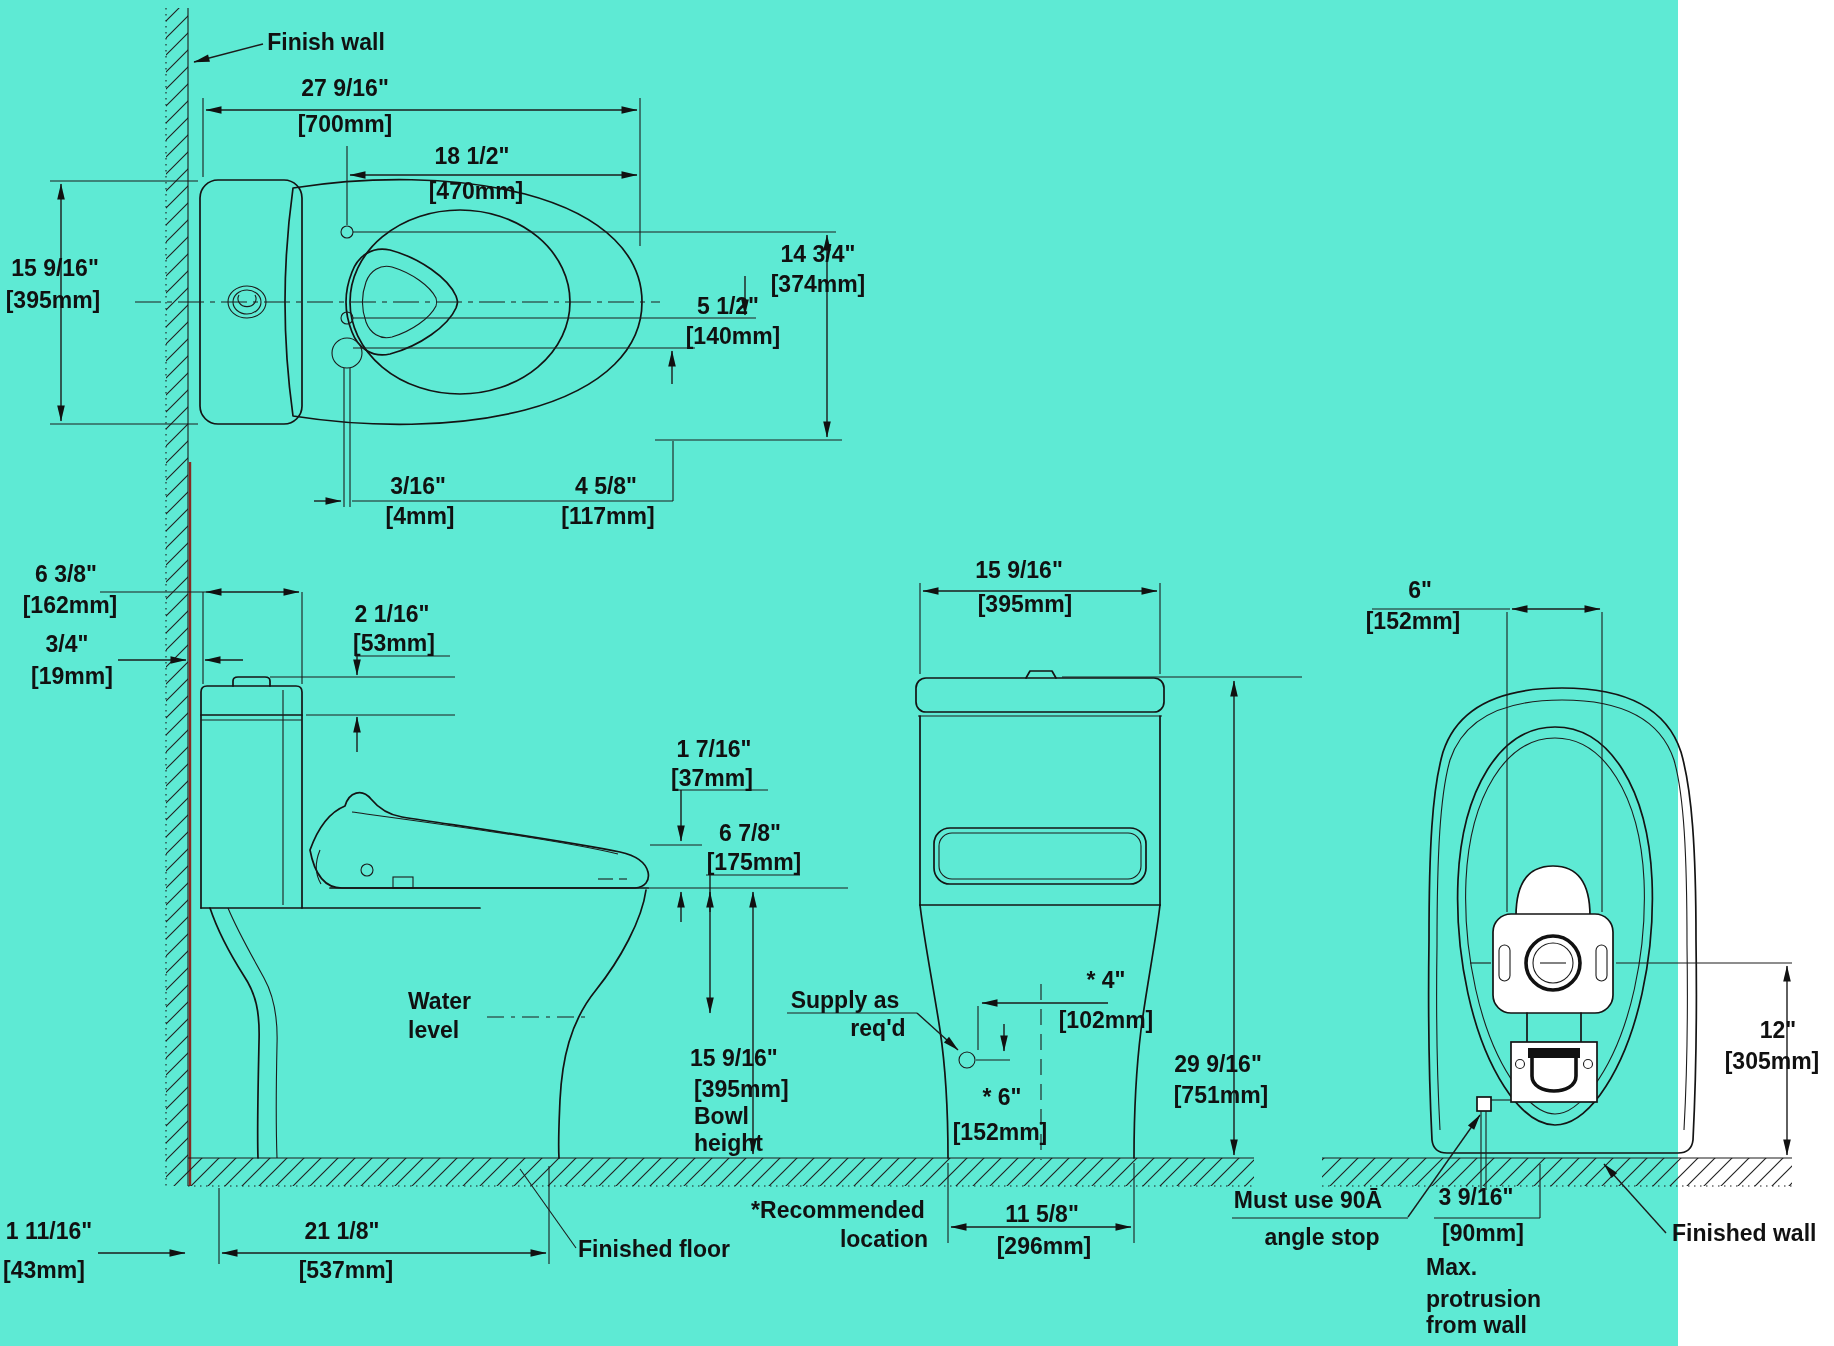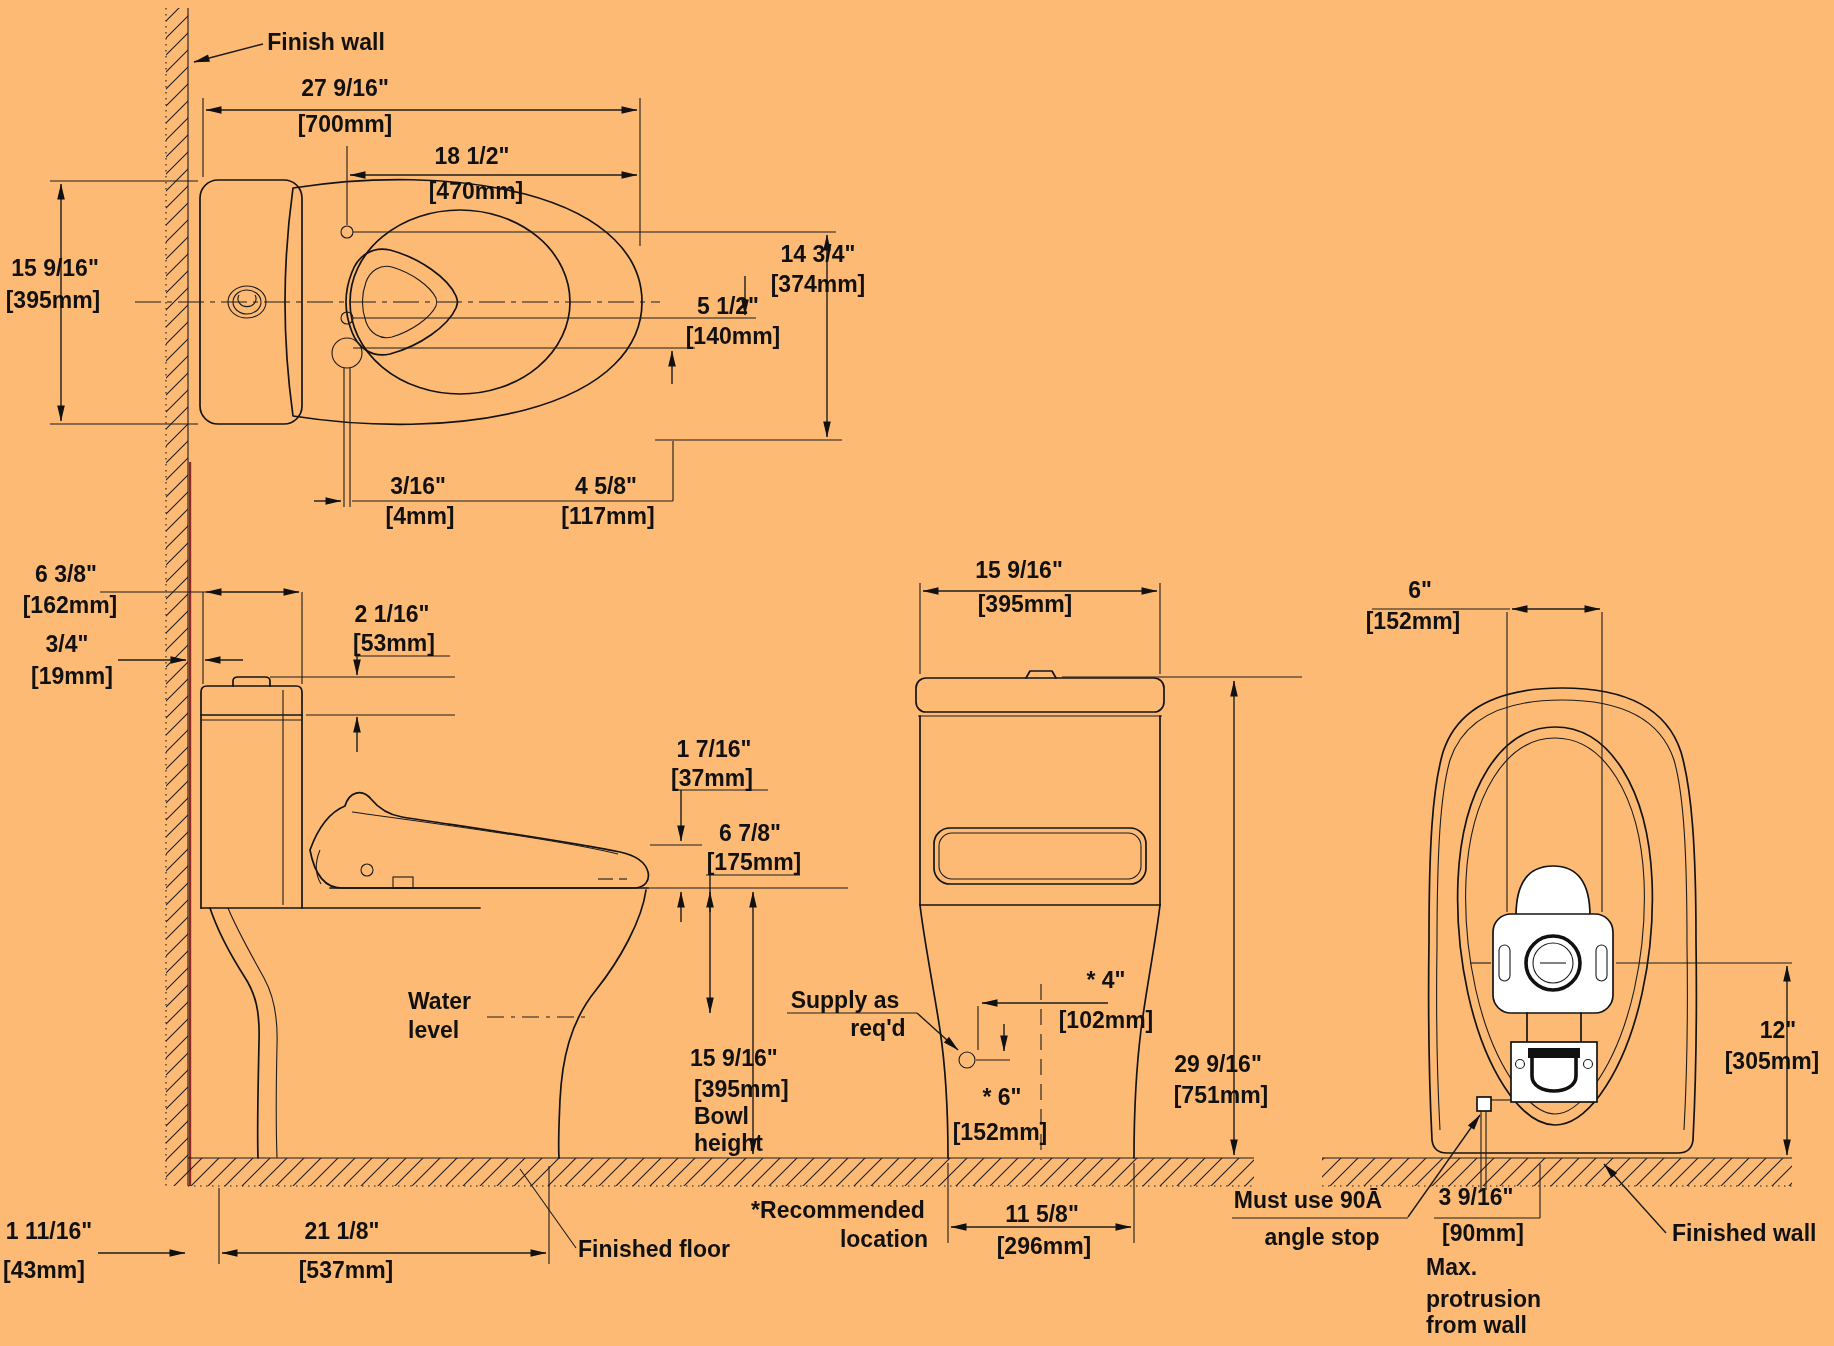--- a/index.html
+++ b/index.html
@@ -1,16 +1,16 @@
 <!DOCTYPE html>
 <html><head>
 <meta charset="utf-8">
 <style>
   html,body{margin:0;padding:0;background:#fff;}
-  .stage{width:1834px;height:1346px;position:relative;background:#fdba74;text-align:center;}
+  .stage{width:1678px;height:1346px;position:relative;background:#5eead4;text-align:center;}
   svg{display:block;}
   text{font-family:"Liberation Sans","DejaVu Sans",sans-serif;font-weight:bold;font-size:23px;fill:#111;}
   .ta{text-anchor:middle;}
   .ln{fill:none;stroke:#141414;stroke-width:1.7;stroke-linecap:round;stroke-linejoin:round;}
   .tn{fill:none;stroke:#1c1c1c;stroke-width:1.1;}
   .dl{fill:none;stroke:#1c1c1c;stroke-width:1.4;}
   .bd{fill:none;stroke:#111;stroke-width:3.6;}
   .wh{fill:#fff;stroke:#141414;stroke-width:1.7;}
   .dot{stroke-dasharray:1.5 4.5;stroke-width:1.1;}
 </style>

